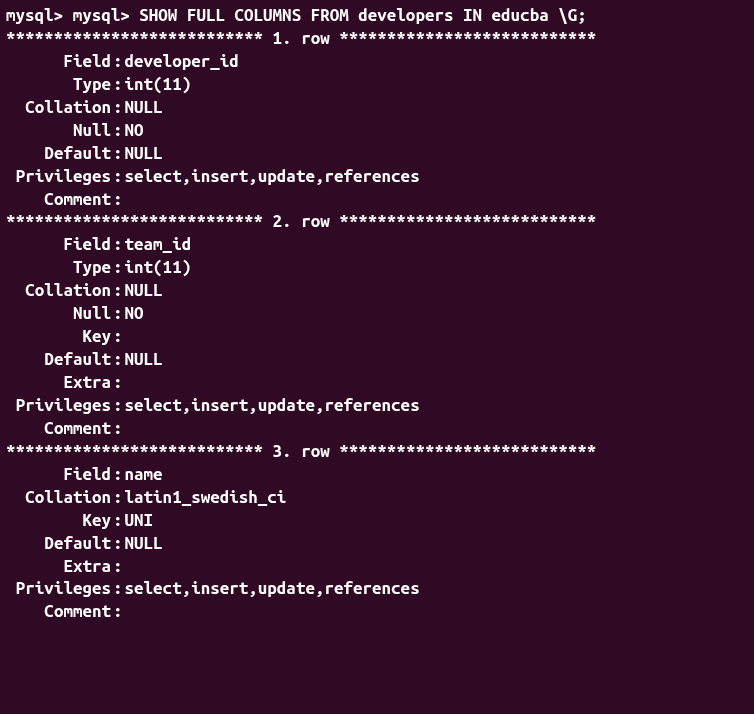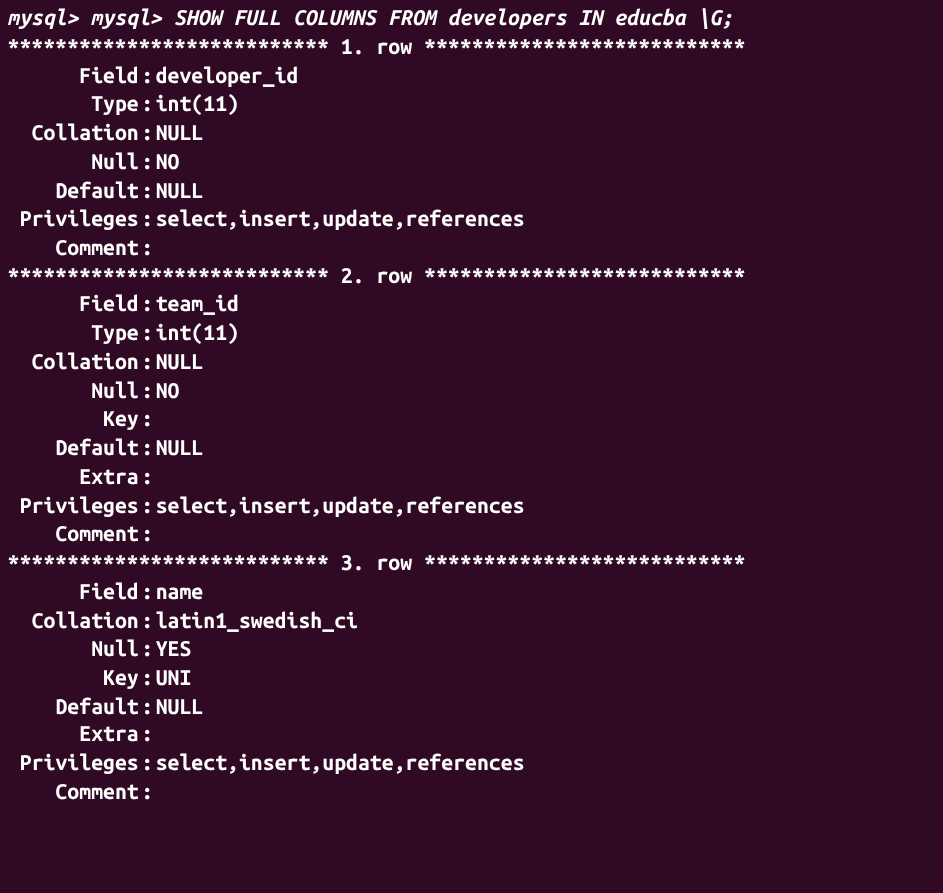--- a/index.html
+++ b/index.html
@@ -14,21 +14,20 @@
       font-size: 17px;
       line-height: 1.35;
       padding: 4px 6px;
       width: 754px;
       height: 714px;
       overflow: hidden;
       font-weight: bold;
     }
     .prompt-line {
       white-space: pre;
-      font-style: italic;
     }
     .row-header {
       white-space: pre;
     }
     .field-line {
       white-space: pre;
     }
     .label {
       display: inline-block;
       width: 105px;
@@ -62,19 +61,18 @@
   <div class="field-line"><span class="label">Null</span><span class="sep">:</span><span class="value">NO</span></div>
   <div class="field-line"><span class="label">Key</span><span class="sep">:</span><span class="value"></span></div>
   <div class="field-line"><span class="label">Default</span><span class="sep">:</span><span class="value">NULL</span></div>
   <div class="field-line"><span class="label">Extra</span><span class="sep">:</span><span class="value"></span></div>
   <div class="field-line"><span class="label">Privileges</span><span class="sep">:</span><span class="value">select,insert,update,references</span></div>
   <div class="field-line"><span class="label">Comment</span><span class="sep">:</span><span class="value"></span></div>
 
   <div class="row-header"><span>***************************</span> <span>3.</span> <span>row</span> <span>***************************</span></div>
   <div class="field-line"><span class="label">Field</span><span class="sep">:</span><span class="value">name</span></div>
   <div class="field-line"><span class="label">Collation</span><span class="sep">:</span><span class="value">latin1_swedish_ci</span></div>
-  <div class="field-line"><span class="label">Null</span><span class="sep">:</span><span class="value">YES</span></div>
   <div class="field-line"><span class="label">Key</span><span class="sep">:</span><span class="value">UNI</span></div>
   <div class="field-line"><span class="label">Default</span><span class="sep">:</span><span class="value">NULL</span></div>
   <div class="field-line"><span class="label">Extra</span><span class="sep">:</span><span class="value"></span></div>
   <div class="field-line"><span class="label">Privileges</span><span class="sep">:</span><span class="value">select,insert,update,references</span></div>
   <div class="field-line"><span class="label">Comment</span><span class="sep">:</span><span class="value"></span></div>
 </div>
 
 </body></html>

